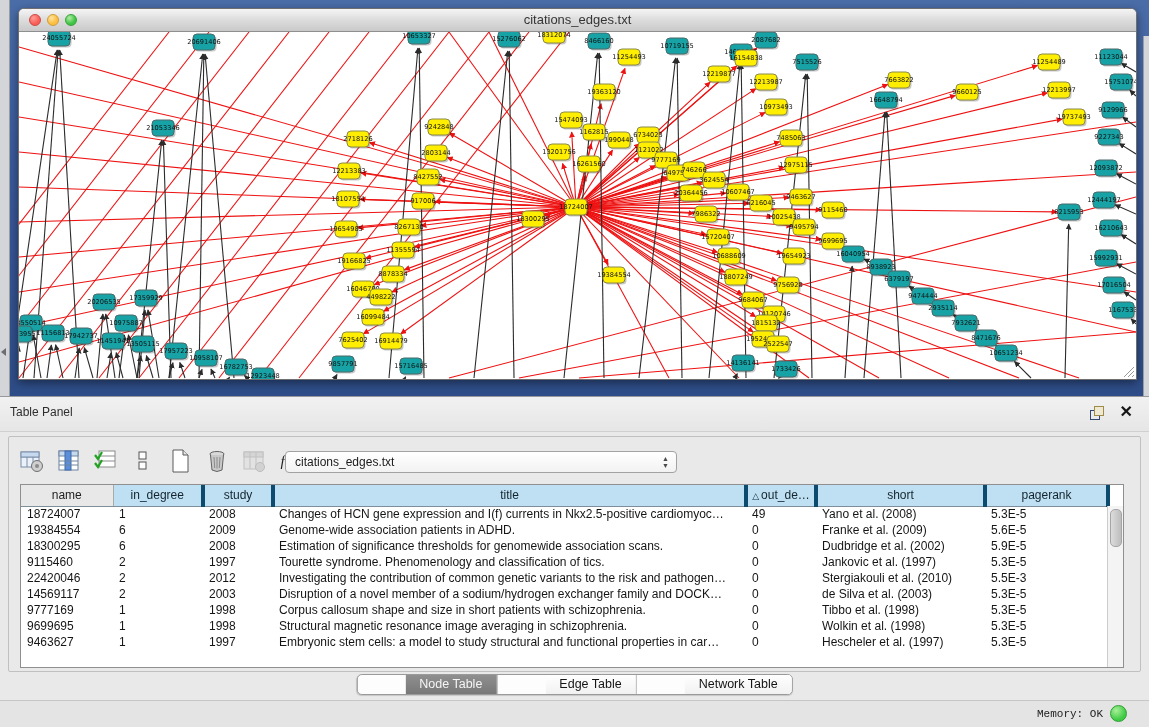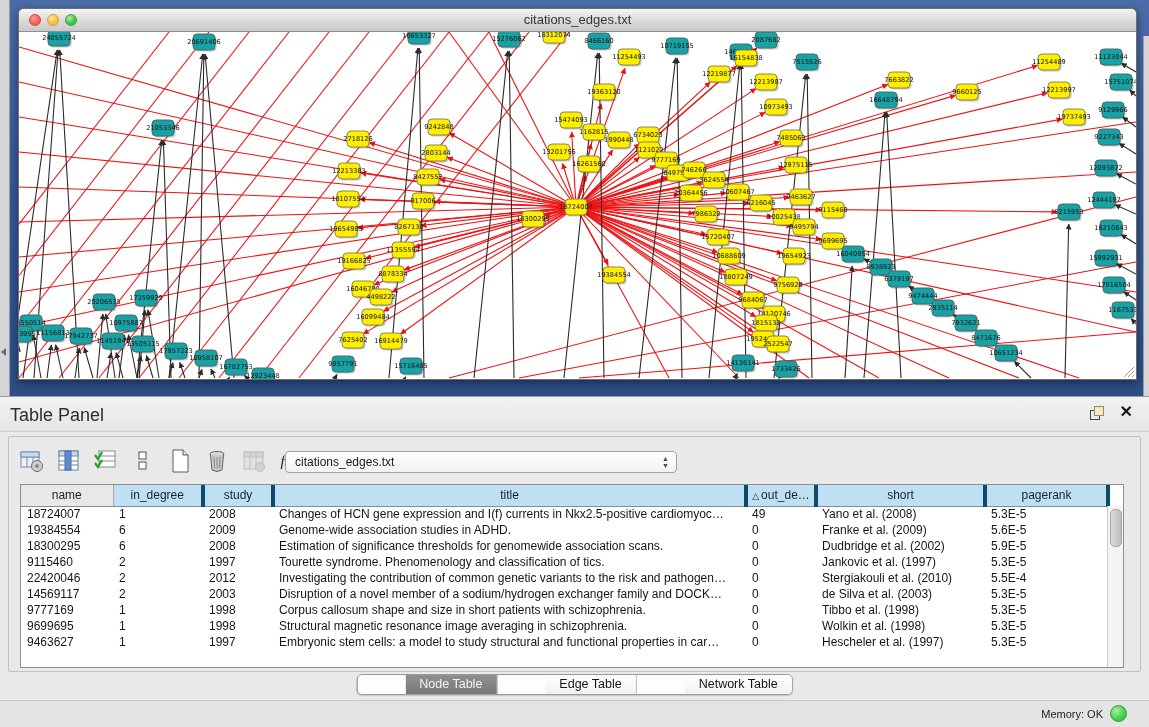--- a/index.html
+++ b/index.html
@@ -26,21 +26,21 @@
   #tl-zoom{left:46px;background:radial-gradient(circle at 35% 30%,#b2eda4,#3ec443 60%);border:1px solid #37a33b;}
   #net-title{position:absolute;left:0;right:0;top:0;height:22px;line-height:22px;text-align:center;
     font-size:13px;color:#353535;}
   #net-canvas{position:relative;width:1117px;height:347px;background:#ffffff;overflow:hidden;}
   #graph-svg{display:block;}
   #resize-grip{position:absolute;right:1px;bottom:1px;width:14px;height:14px;}
 
   
   #panel-titlebar{position:absolute;left:0;top:396px;width:1149px;height:34px;
     background:linear-gradient(180deg,#f1f1f1,#e6e6e6);border-top:1px solid #97999c;border-bottom:1px solid #d0d0d0;}
-  #panel-title{position:absolute;left:10px;top:8px;font-size:18px;color:#2e2e2e;}
+  #panel-title{position:absolute;left:10px;top:8px;font-size:12px;color:#2e2e2e;}
   #float-icon{position:absolute;right:44px;top:9px;width:15px;height:15px;cursor:default;}
   #float-icon .sq1{position:absolute;left:0;top:4px;width:8px;height:8px;border:1.5px solid #32486e;background:transparent;}
   #float-icon .sq2{position:absolute;left:4px;top:0;width:8px;height:8px;border:1.5px solid #9d8b4a;background:#efe9d4;}
   #close-icon{position:absolute;right:16px;top:6px;font-size:16px;font-weight:bold;color:#161616;line-height:18px;}
 
   #panel-body{position:absolute;left:8px;top:436px;width:1131px;height:234px;
     border:1px solid #c0c0c0;border-radius:2px;background:#e9e9e9;}
 
   
   #toolbar{position:absolute;left:18px;top:446px;height:30px;display:flex;align-items:center;gap:9px;}
@@ -68,21 +68,21 @@
   
   #tab-bar{position:absolute;left:0;top:674px;width:1149px;height:20px;}
   #segmented{position:absolute;left:50%;transform:translateX(-50%);top:0;display:flex;height:19px;
     border:1px solid #9a9a9a;border-radius:5px;overflow:hidden;background:#fdfdfd;box-shadow:0 1px 1px rgba(0,0,0,.15);}
   .seg{padding:0 14px;font-size:12.5px;line-height:19px;color:#141414;background:linear-gradient(180deg,#ffffff,#f1f1f1);
     border-right:1px solid #b9b9b9;white-space:nowrap;margin-left:48px;}
   .seg:last-child{border-right:none;}
   .seg.selected{background:linear-gradient(180deg,#8f8f8f,#787878);color:#f5f5f5;}
 
   
-  #status-bar{position:absolute;left:0;top:700px;width:1149px;height:27px;background:#e4e4e4;border-top:1px solid #c6c6c6;}
+  #status-bar{position:absolute;left:0;top:700px;width:1149px;height:27px;background:#e4e4e4;border-top:1px solid #c6c6c6;font-family:Liberation Mono, monospace;}
   #memory-label{position:absolute;right:46px;top:7px;font-size:11px;color:#222;}
   #memory-dot{position:absolute;right:22px;top:4px;width:15px;height:15px;border-radius:50%;
     background:radial-gradient(circle at 35% 30%,#a8f09a,#3fcb44 65%);border:1px solid #2f9e35;}
 </style>
 </head>
 <body>
 
 <div id="stage">
 
   <div id="network-region">
@@ -954,21 +954,21 @@
             <td>2008</td>
             <td>Changes of HCN gene expression and I(f) currents in Nkx2.5-positive cardiomyoc…</td>
             <td>49</td>
             <td>Yano et al. (2008)</td>
             <td>5.3E-5</td>
           </tr>
           <tr>
             <td>19384554</td>
             <td>6</td>
             <td>2009</td>
-            <td>Genome-wide association studies in ADHD.</td>
+            <td>Genome-wide association patients in ADHD.</td>
             <td>0</td>
             <td>Franke et al. (2009)</td>
             <td>5.6E-5</td>
           </tr>
           <tr>
             <td>18300295</td>
             <td>6</td>
             <td>2008</td>
             <td>Estimation of significance thresholds for genomewide association scans.</td>
             <td>0</td>
@@ -984,21 +984,21 @@
             <td>Jankovic et al. (1997)</td>
             <td>5.3E-5</td>
           </tr>
           <tr>
             <td>22420046</td>
             <td>2</td>
             <td>2012</td>
             <td>Investigating the contribution of common genetic variants to the risk and pathogen…</td>
             <td>0</td>
             <td>Stergiakouli et al. (2010)</td>
-            <td>5.5E-4</td>
+            <td>5.5E-3</td>
           </tr>
           <tr>
             <td>14569117</td>
             <td>2</td>
             <td>2003</td>
             <td>Disruption of a novel member of a sodium/hydrogen exchanger family and DOCK…</td>
             <td>0</td>
             <td>de Silva et al. (2003)</td>
             <td>5.3E-5</td>
           </tr>

